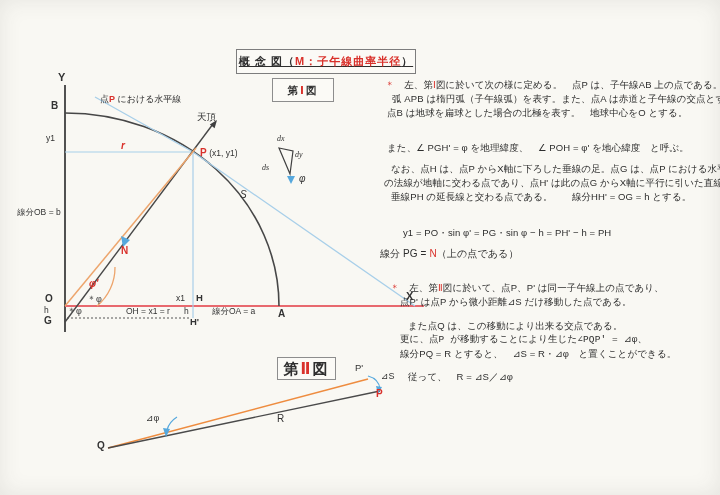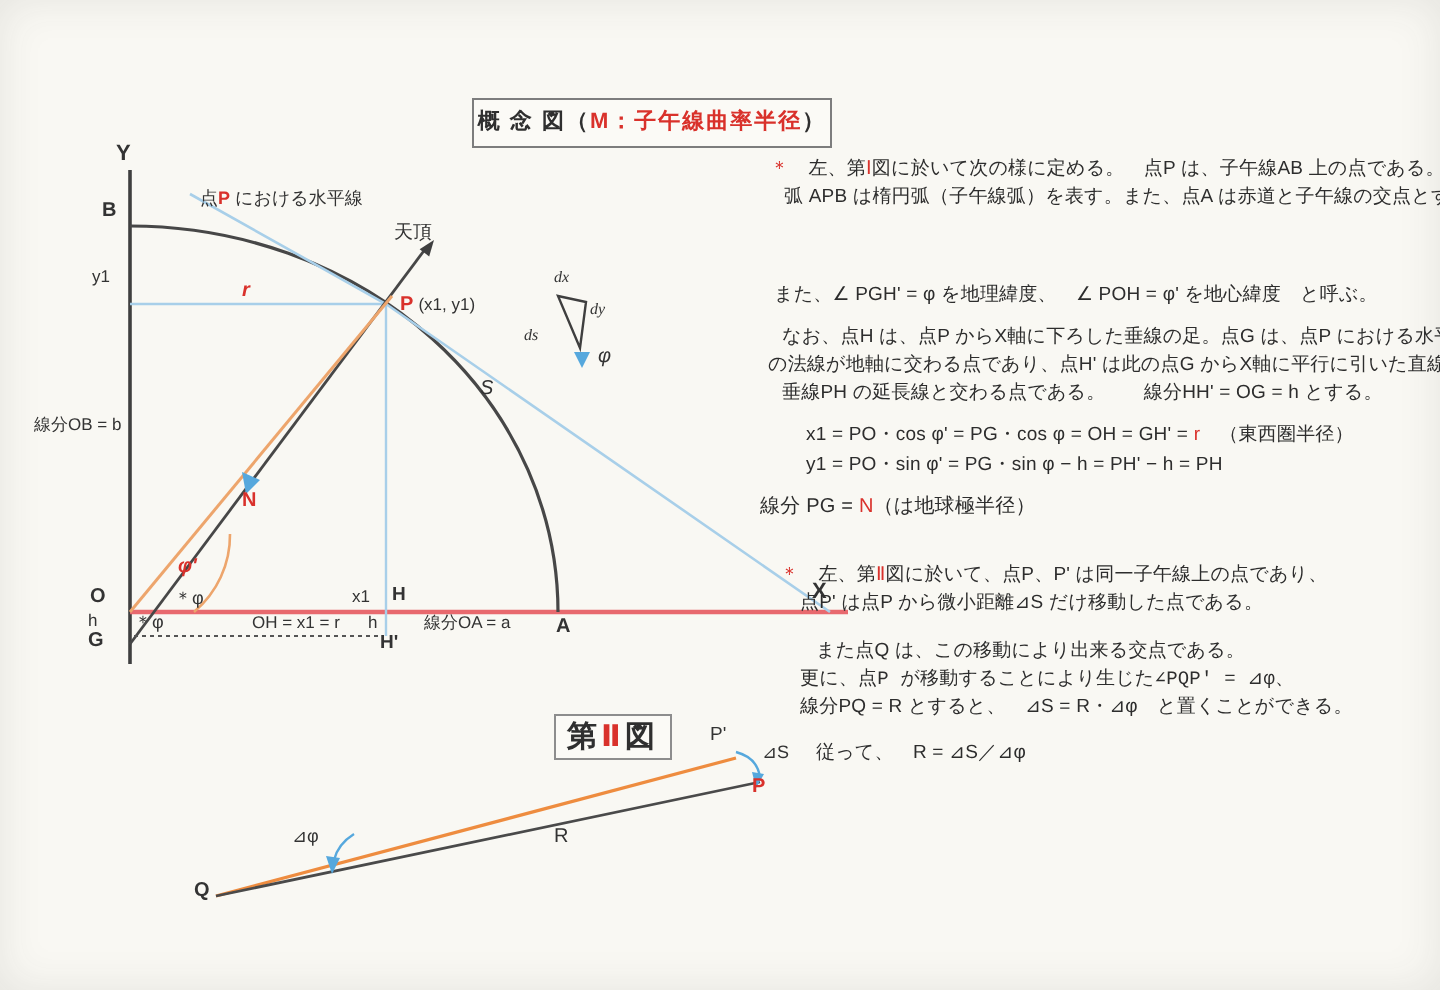--- a/index.html
+++ b/index.html
@@ -11,21 +11,21 @@
   }
   svg.lines{position:absolute;left:0;top:0;}
   .lbl{position:absolute;white-space:nowrap;font-size:9px;line-height:1.15;color:#333;}
   .b{font-weight:bold;}
   .it{font-style:italic;}
   .red{color:#d9312b;}
   .f8{font-size:8px;font-family:Liberation Serif, serif;} .f85{font-size:8.5px;} .f95{font-size:9.5px;} .f10{font-size:10px;} .f11{font-size:11px;}
   .titlebox{
     position:absolute;left:236px;top:49px;width:178px;height:23px;
     border:1px solid #7d7d7d;text-align:center;line-height:23px;
-    font-size:11px;font-weight:bold;letter-spacing:1px;background:#fbfaf6;
+    font-size:11px;font-weight:bold;letter-spacing:1px;background:#fbfaf6;text-decoration:underline;
   }
   .figbox{
     position:absolute;border:1px solid #8d8d8d;text-align:center;
     font-weight:bold;background:#fbfaf6;
   }
   .figbox.one{left:272px;top:78px;width:60px;height:22px;line-height:22px;font-size:10.5px;letter-spacing:2px;}
   .figbox.two{left:277px;top:357px;width:57px;height:21px;line-height:21px;font-size:15px;letter-spacing:2px;}
   .tl{position:absolute;white-space:nowrap;font-size:9.5px;line-height:1.2;color:#2d2d2d;letter-spacing:.1px;}
 </style>
 </head>
@@ -55,20 +55,23 @@
     <path d="M177,417 Q169,422 167,430" stroke="#56a8dd" stroke-width="1.2" fill="none"></path>
     <polygon points="163,428 170,429 166,437" fill="#56a8dd"></polygon>
     <path d="M368,376 Q379,379 380,389" stroke="#56a8dd" stroke-width="1.2" fill="none"></path>
     <polygon points="376,386 382,387 378,394" fill="#56a8dd"></polygon>
   </svg>
 
   <div class="titlebox">
     <span>概 念 図（</span><span class="red">M：子午線曲率半径</span><span>）</span>
   </div>
 
+  <div class="figbox one">
+    <span>第</span><span class="red">Ⅰ</span><span>図</span>
+  </div>
   <div class="figbox two">
     <span>第</span><span class="red">Ⅱ</span><span>図</span>
   </div>
 
   <div class="lbl b f11" style="left:58px;top:71px;">Y</div>
   <div class="lbl b f10" style="left:51px;top:100px;">B</div>
   <div class="lbl f85" style="left:46px;top:134px;">y1</div>
   <div class="lbl b it red f10" style="left:121px;top:140px;">r</div>
   <div class="lbl" style="left:200px;top:147px;">
     <span class="b red f10">P</span>
@@ -102,27 +105,27 @@
 
   <div class="lbl b f10" style="left:97px;top:440px;">Q</div>
   <div class="lbl" style="left:146px;top:413px;">⊿φ</div>
   <div class="lbl f10" style="left:277px;top:413px;">R</div>
   <div class="lbl f95" style="left:355px;top:363px;">P'</div>
   <div class="lbl" style="left:381px;top:371px;">⊿S</div>
   <div class="lbl b red f10" style="left:376px;top:388px;">P</div>
 
   <div class="tl" style="left:385px;top:79px;"><span class="red">＊</span><span>　左、第</span><span class="red">Ⅰ</span><span>図に於いて次の様に定める。　点P は、子午線AB 上の点である。</span></div>
   <div class="tl" style="left:392px;top:93px;">弧 APB は楕円弧（子午線弧）を表す。また、点A は赤道と子午線の交点とする。</div>
+  <div class="tl" style="left:387px;top:107px;">点B は地球を扁球とした場合の北極を表す。　地球中心をO とする。</div>
   <div class="tl" style="left:387px;top:142px;">また、∠ PGH' = φ を地理緯度、　∠ POH = φ' を地心緯度　と呼ぶ。</div>
   <div class="tl" style="left:391px;top:163px;">なお、点H は、点P からX軸に下ろした垂線の足。点G は、点P における水平線</div>
   <div class="tl" style="left:384px;top:177px;">の法線が地軸に交わる点であり、点H' は此の点G からX軸に平行に引いた直線と</div>
   <div class="tl" style="left:391px;top:191px;">垂線PH の延長線と交わる点である。　　線分HH' = OG = h とする。</div>
-  <div class="tl" style="left:403px;top:212px;"><span>x1 = PO・cos φ' = PG・cos φ = OH = GH' = </span><span class="red">r</span><span>　（東西圏半径）</span></div>
   <div class="tl" style="left:403px;top:227px;">y1 = PO・sin φ' = PG・sin φ − h = PH' − h = PH</div>
-  <div class="tl" style="left:380px;top:248px;font-size:10px;"><span>線分 PG = </span><span class="red">N</span><span>（は地球極半径）</span></div>
+  <div class="tl" style="left:380px;top:248px;font-size:10px;"><span>線分 PG = </span><span class="red">N</span><span>（上の点である）</span></div>
 
   <div class="tl" style="left:400px;top:296px;">点P' は点P から微小距離⊿S だけ移動した点である。</div>
   <div class="tl" style="left:390px;top:282px;"><span class="red">＊</span><span>　左、第</span><span class="red">Ⅱ</span><span>図に於いて、点P、P' は同一子午線上の点であり、</span></div>
   <div class="tl" style="left:408px;top:320px;text-align:center;">また点Q は、この移動により出来る交点である。</div>
   <div class="tl" style="left:400px;top:334px;font-family:Liberation Mono, monospace;">更に、点P が移動することにより生じた∠PQP' = ⊿φ、</div>
   <div class="tl" style="left:400px;top:348px;">線分PQ = R とすると、　⊿S = R・⊿φ　と置くことができる。</div>
   <div class="tl" style="left:408px;top:371px;">従って、　R = ⊿S／⊿φ</div>
 
 </div>
 

